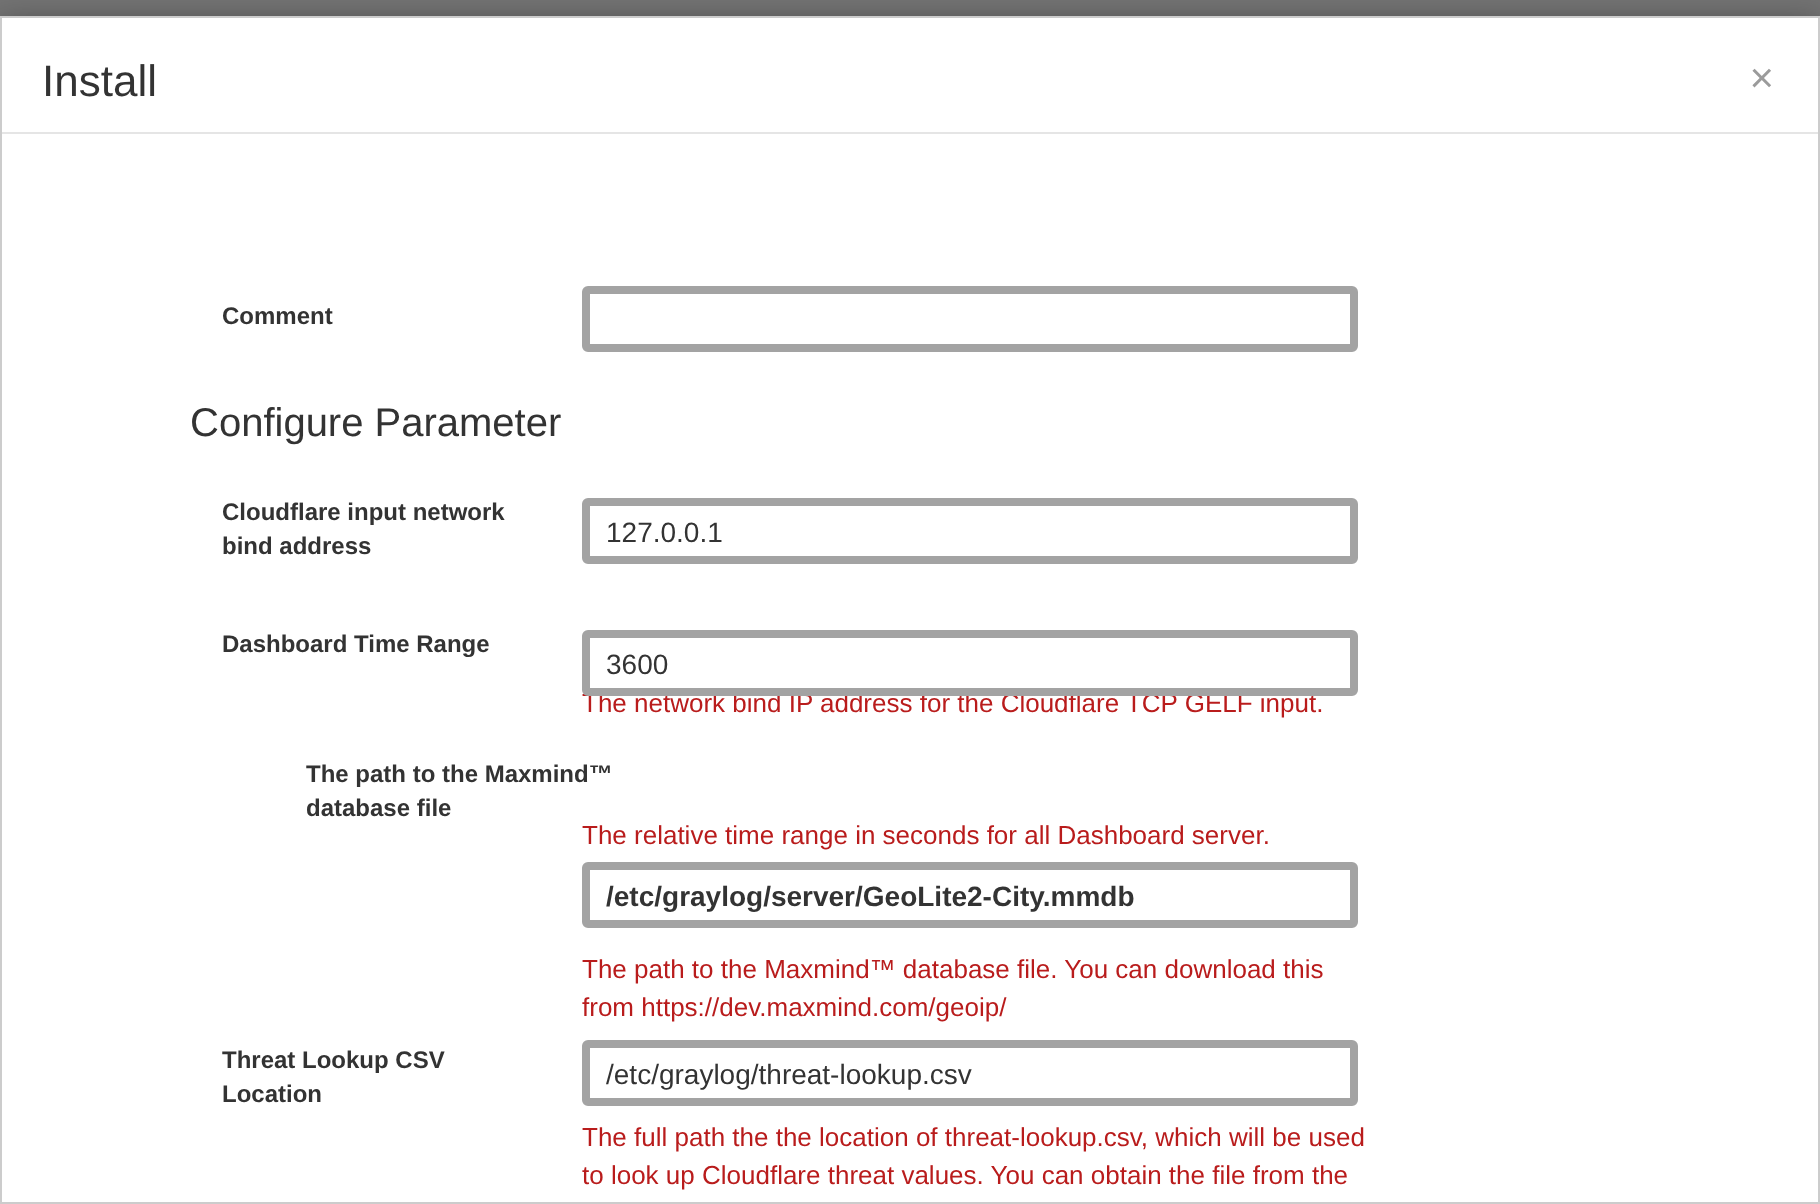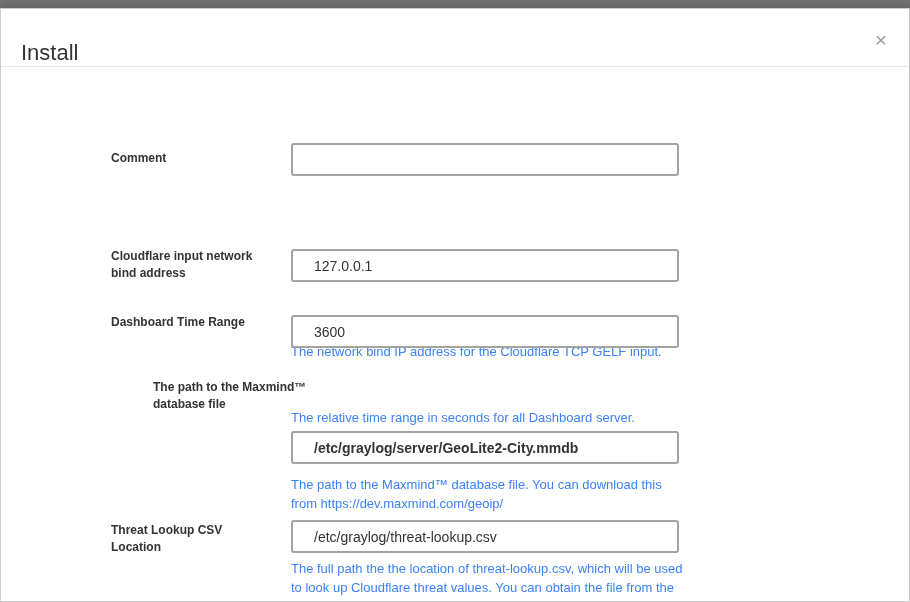--- a/index.html
+++ b/index.html
@@ -77,21 +77,20 @@
     box-sizing: border-box;
   }
   .modal-title {
     position: absolute;
     left: 20px;
     top: 21px;
     font-size: 22px;
     font-weight: 400;
     color: #333333;
     line-height: 1;
-    margin-top: 12px;
   }
   .modal-close {
     position: absolute;
     right: 18px;
     top: 18px;
     font-size: 21px;
     line-height: 1;
     color: #9b9b9b;
     background: none;
     border: none;
@@ -130,35 +129,35 @@
     color: #333333;
     line-height: 1.45;
     text-align: left;
   }
   .form-control {
     position: absolute;
     left: 290px;
     width: 388px;
     height: 33px;
     box-sizing: border-box;
-    border: 2px solid #a3a3a3;
+    border: 4px solid #a3a3a3;
     border-radius: 3px;
     background: #ffffff;
-    padding: 5px 21px;
+    padding: 5px 8px;
     font-size: 14px;
     color: #333333;
     font-family: "Liberation Sans", sans-serif;
     outline: none;
   }
   .help-text {
     position: absolute;
     left: 290px;
     width: 392px;
     font-size: 13px;
-    color: #3b82f6;
+    color: #b91c1c;
     line-height: 1.45;
   }
 </style>
 </head>
 <body>
 
 <div class="page-backdrop">
   <div class="backdrop-strip"></div>
   <div class="backdrop-text">c</div>
   <div class="backdrop-green"></div>
@@ -173,20 +172,21 @@
   </div>
 
   <div class="modal-body">
 
 
     <div class="form-row">
       <div class="form-label" style="top:83px;">Comment</div>
       <input class="form-control" style="top: 76px;" type="text" value="">
     </div>
 
+    <div class="section-title" style="left:94px; top:135px;">Configure Parameter</div>
 
     <div class="form-row">
       <div class="form-label" style="top:181px; width:150px;">Cloudflare input network bind address</div>
       <input class="form-control" style="top: 182px;" type="text" value="127.0.0.1">
       <div class="help-text" style="top:276px;">The network bind IP address for the Cloudflare TCP GELF input.</div>
     </div>
 
     <div class="form-row">
       <div class="form-label" style="top:247px; width:150px;">Dashboard Time Range</div>
       <input class="form-control" style="top: 248px;" type="text" value="3600">

